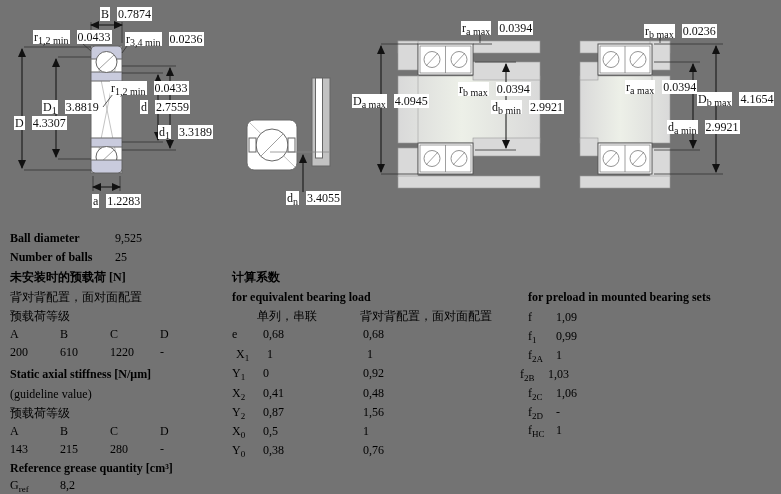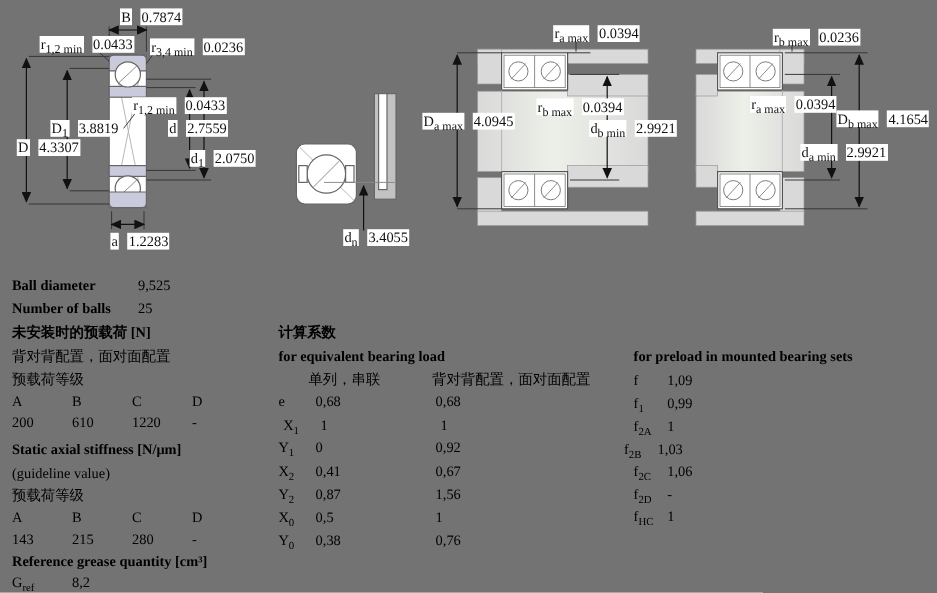--- a/index.html
+++ b/index.html
@@ -166,27 +166,27 @@
     </g>
   </svg>
 
   <div class="dim" style="left:100px;top:8px"><span class="t"><span>B</span><sub></sub></span><span class="t val">0.7874</span></div>
   <div class="dim" style="left:33px;top:31px"><span class="t"><span>r</span><sub>1,2 min</sub></span><span class="t val">0.0433</span></div>
   <div class="dim" style="left:125px;top:33px"><span class="t"><span>r</span><sub>3,4 min</sub></span><span class="t val">0.0236</span></div>
   <div class="dim" style="left:110px;top:82px"><span class="t"><span>r</span><sub>1,2 min</sub></span><span class="t val">0.0433</span></div>
   <div class="dim" style="left:42px;top:101px"><span class="t"><span>D</span><sub>1</sub></span><span class="t val">3.8819</span></div>
   <div class="dim" style="left:14px;top:117px"><span class="t"><span>D</span><sub></sub></span><span class="t val">4.3307</span></div>
   <div class="dim" style="left:140px;top:101px"><span class="t"><span>d</span><sub></sub></span><span class="t val">2.7559</span></div>
-  <div class="dim" style="left:158px;top:126px"><span class="t"><span>d</span><sub>1</sub></span><span class="t val">2.0750</span></div>
+  <div class="dim" style="left:158px;top:126px"><span class="t"><span>d</span><sub>1</sub></span><span class="t val">3.3189</span></div>
   <div class="dim" style="left:92px;top:195px"><span class="t"><span>a</span><sub></sub></span><span class="t val">1.2283</span></div>
   <div class="dim" style="left:286px;top:192px"><span class="t"><span>d</span><sub>n</sub></span><span class="t val">3.4055</span></div>
 
   <div class="dim" style="left:461px;top:22px"><span class="t"><span>r</span><sub>a max</sub></span><span class="t val">0.0394</span></div>
   <div class="dim" style="left:352px;top:95px"><span class="t"><span>D</span><sub>a max</sub></span><span class="t val">4.0945</span></div>
-  <div class="dim" style="left:447px;top:83px"><span class="t"><span>r</span><sub>b max</sub></span><span class="t val">0.0394</span></div>
+  <div class="dim" style="left:458px;top:83px"><span class="t"><span>r</span><sub>b max</sub></span><span class="t val">0.0394</span></div>
   <div class="dim" style="left:491px;top:101px"><span class="t"><span>d</span><sub>b min</sub></span><span class="t val">2.9921</span></div>
 
   <div class="dim" style="left:644px;top:25px"><span class="t"><span>r</span><sub>b max</sub></span><span class="t val">0.0236</span></div>
   <div class="dim" style="left:625px;top:81px"><span class="t"><span>r</span><sub>a max</sub></span><span class="t val">0.0394</span></div>
   <div class="dim" style="left:697px;top:93px"><span class="t"><span>D</span><sub>b max</sub></span><span class="t val">4.1654</span></div>
   <div class="dim" style="left:667px;top:121px"><span class="t"><span>d</span><sub>a min</sub></span><span class="t val">2.9921</span></div>
 
   <div class="tr" style="left:10px;top:231px"><span class="b lblw">Ball diameter</span><span>9,525</span></div>
   <div class="tr" style="left:10px;top:250px"><span class="b lblw">Number of balls</span><span>25</span></div>
 
@@ -216,21 +216,21 @@
   </div>
 
   <div class="tr b" style="left:232px;top:270px">计算系数</div>
   <div class="tr b" style="left:232px;top:290px">for equivalent bearing load</div>
   <div class="tr" style="left:257px;top:309px">单列，串联</div>
   <div class="tr" style="left:360px;top:309px">背对背配置，面对面配置</div>
 
   <div class="tr" style="left:232px;top:327px"><span class="fl"><span>e</span><sub></sub></span><span class="fv1">0,68</span><span>0,68</span></div>
   <div class="tr" style="left:236px;top:347px"><span class="fl"><span>X</span><sub>1</sub></span><span class="fv1">1</span><span>1</span></div>
   <div class="tr" style="left:232px;top:366px"><span class="fl"><span>Y</span><sub>1</sub></span><span class="fv1">0</span><span>0,92</span></div>
-  <div class="tr" style="left:232px;top:386px"><span class="fl"><span>X</span><sub>2</sub></span><span class="fv1">0,41</span><span>0,67</span></div>
+  <div class="tr" style="left:232px;top:386px"><span class="fl"><span>X</span><sub>2</sub></span><span class="fv1">0,41</span><span>0,48</span></div>
   <div class="tr" style="left:232px;top:405px"><span class="fl"><span>Y</span><sub>2</sub></span><span class="fv1">0,87</span><span>1,56</span></div>
   <div class="tr" style="left:232px;top:424px"><span class="fl"><span>X</span><sub>0</sub></span><span class="fv1">0,5</span><span>1</span></div>
   <div class="tr" style="left:232px;top:443px"><span class="fl"><span>Y</span><sub>0</sub></span><span class="fv1">0,38</span><span>0,76</span></div>
 
   <div class="tr b" style="left:528px;top:290px">for preload in mounted bearing sets</div>
   <div class="tr" style="left:528px;top:310px"><span class="pl"><span>f</span><sub></sub></span><span>1,09</span></div>
   <div class="tr" style="left:528px;top:329px"><span class="pl"><span>f</span><sub>1</sub></span><span>0,99</span></div>
   <div class="tr" style="left:528px;top:348px"><span class="pl"><span>f</span><sub>2A</sub></span><span>1</span></div>
   <div class="tr" style="left:520px;top:367px"><span class="pl"><span>f</span><sub>2B</sub></span><span>1,03</span></div>
   <div class="tr" style="left:528px;top:386px"><span class="pl"><span>f</span><sub>2C</sub></span><span>1,06</span></div>

